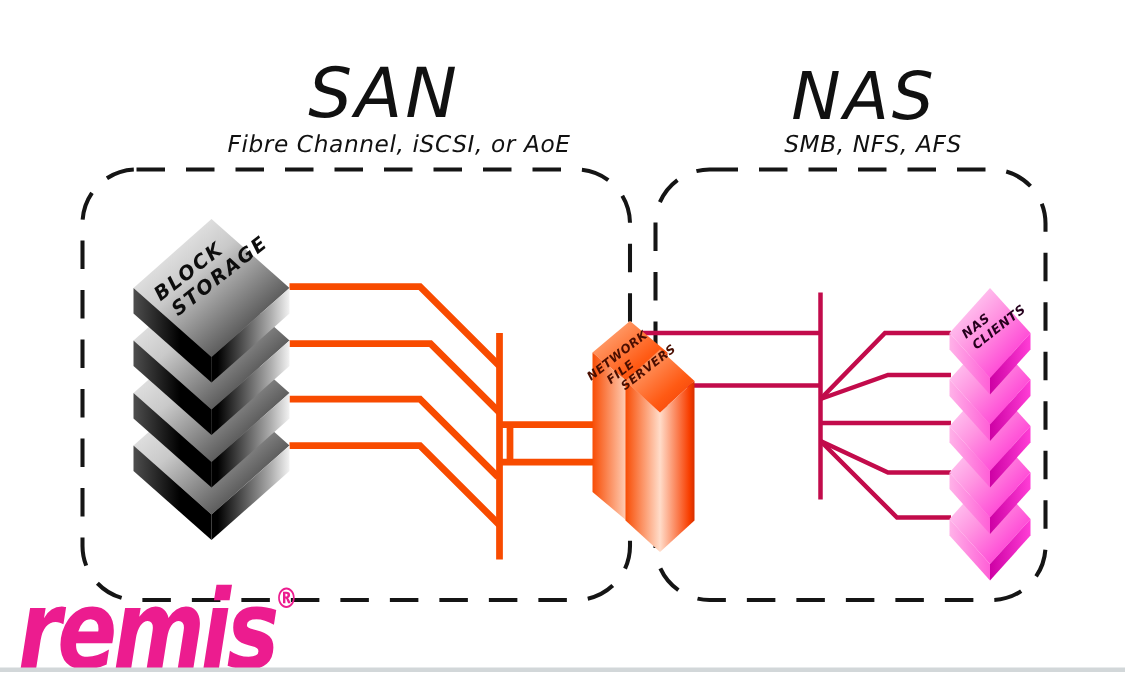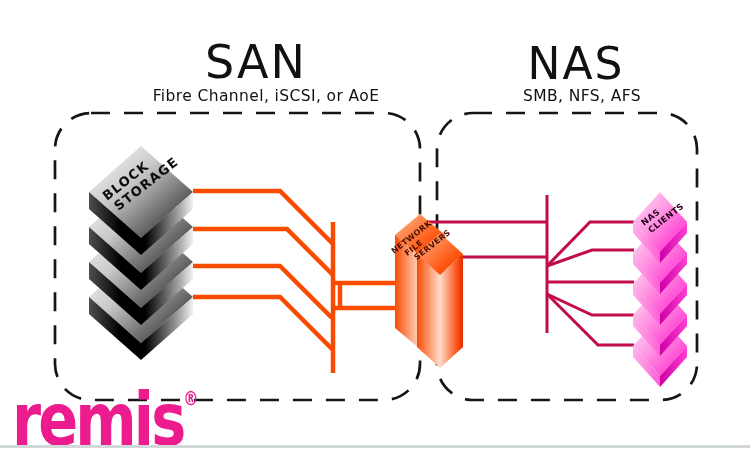--- a/index.html
+++ b/index.html
@@ -1,17 +1,17 @@
 <!DOCTYPE html>
 <html><head>
 <meta charset="utf-8">
 <style>
   html,body{margin:0;padding:0;background:#fff;width:750px;height:450px;overflow:hidden;
             font-family:"DejaVu Sans","Liberation Sans",sans-serif;}
-  .stage{position:relative;width:750px;height:450px;background:#ffffff;}
+  .stage{position:relative;width:750px;height:450px;background:#ffffff;font-style:italic;}
   svg{position:absolute;left:0;top:0;}
   svg text{font-family:"DejaVu Sans","Liberation Sans",sans-serif;}
   .zone-title{font-size:46px;fill:#111;letter-spacing:2px;}
   .zone-title.nas{font-size:44px;}
   .zone-sub{font-size:15.5px;fill:#111;letter-spacing:.4px;}
   .stack-label{fill:#0d0d0d;font-weight:600;}
   .block-label{font-size:13px;letter-spacing:1.2px;}
   .server-label{font-size:8px;fill:#4a0e00;letter-spacing:.4px;}
   .client-label{font-size:8.5px;fill:#26001d;letter-spacing:.4px;}
   .boundary{fill:none;stroke:#151515;stroke-width:2.7;stroke-dasharray:19 14;}

